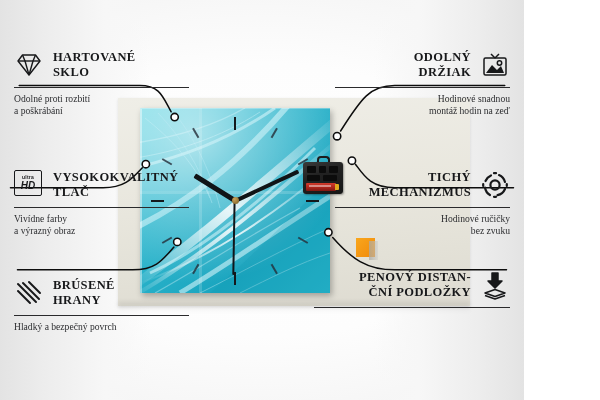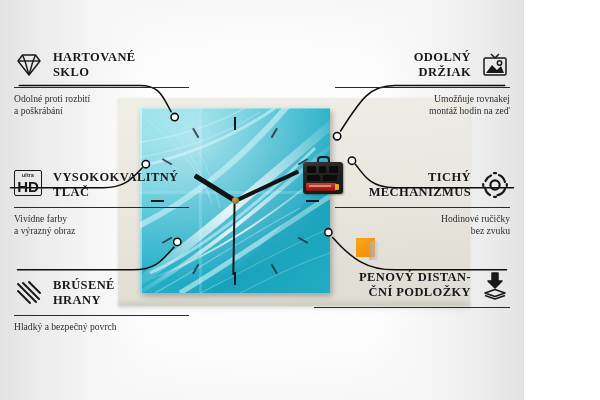--- a/index.html
+++ b/index.html
@@ -181,21 +181,21 @@
     align-items: center; justify-content: center;
     line-height: 1;
   }
   .hd-badge .u {
     font-family: "Liberation Sans", sans-serif;
     font-size: 5px; font-weight: bold; letter-spacing: .2px; color: #17181a;
     margin-bottom: 1px;
   }
   .hd-badge .d {
     font-family: "Liberation Sans", sans-serif;
-    font-size: 15px; font-weight: bold; color: #17181a;
+    font-size: 10px; font-weight: bold; color: #17181a; font-style: italic;
   }
 </style>
 </head>
 <body>
 
 <div id="stage">
 
   <svg id="wires" viewBox="0 0 600 400">
     <g fill="none" stroke="#0d0d0d" stroke-width="1.7" stroke-linecap="round">
 
@@ -419,21 +419,21 @@
           <path d="M15,8 L11,4 M15,8 L19,4"></path>
         </g>
           </svg>
       </span>
       <span class="f-title">
         <span>ODOLNÝ</span><br><span>DRŽIAK</span>
       </span>
     </div>
     <div class="f-rule"></div>
     <div class="f-desc">
-      <span>Umožňuje rovnakej</span><br><span>montáž hodin na zeď</span>
+      <span>Hodinové snadnou</span><br><span>montáž hodin na zeď</span>
     </div>
   </div>
 
   <div class="feature right" style="right:14px; top:168px;">
     <div class="f-head">
       <span class="f-icon">
         <svg viewBox="0 0 30 30">
             <g fill="none" stroke="#17181a" stroke-width="2.2" stroke-linecap="round" stroke-linejoin="round">
           <path d="M11,5.5 A10.5,10.5 0 0,0 5.5,11 M5,17.5 A10.5,10.5 0 0,0 10,25 M17.5,25.2 A10.5,10.5 0 0,0 25,19 M25,12 A10.5,10.5 0 0,0 19,5.1"></path>
           <circle cx="15" cy="15" r="4.6"></circle>

